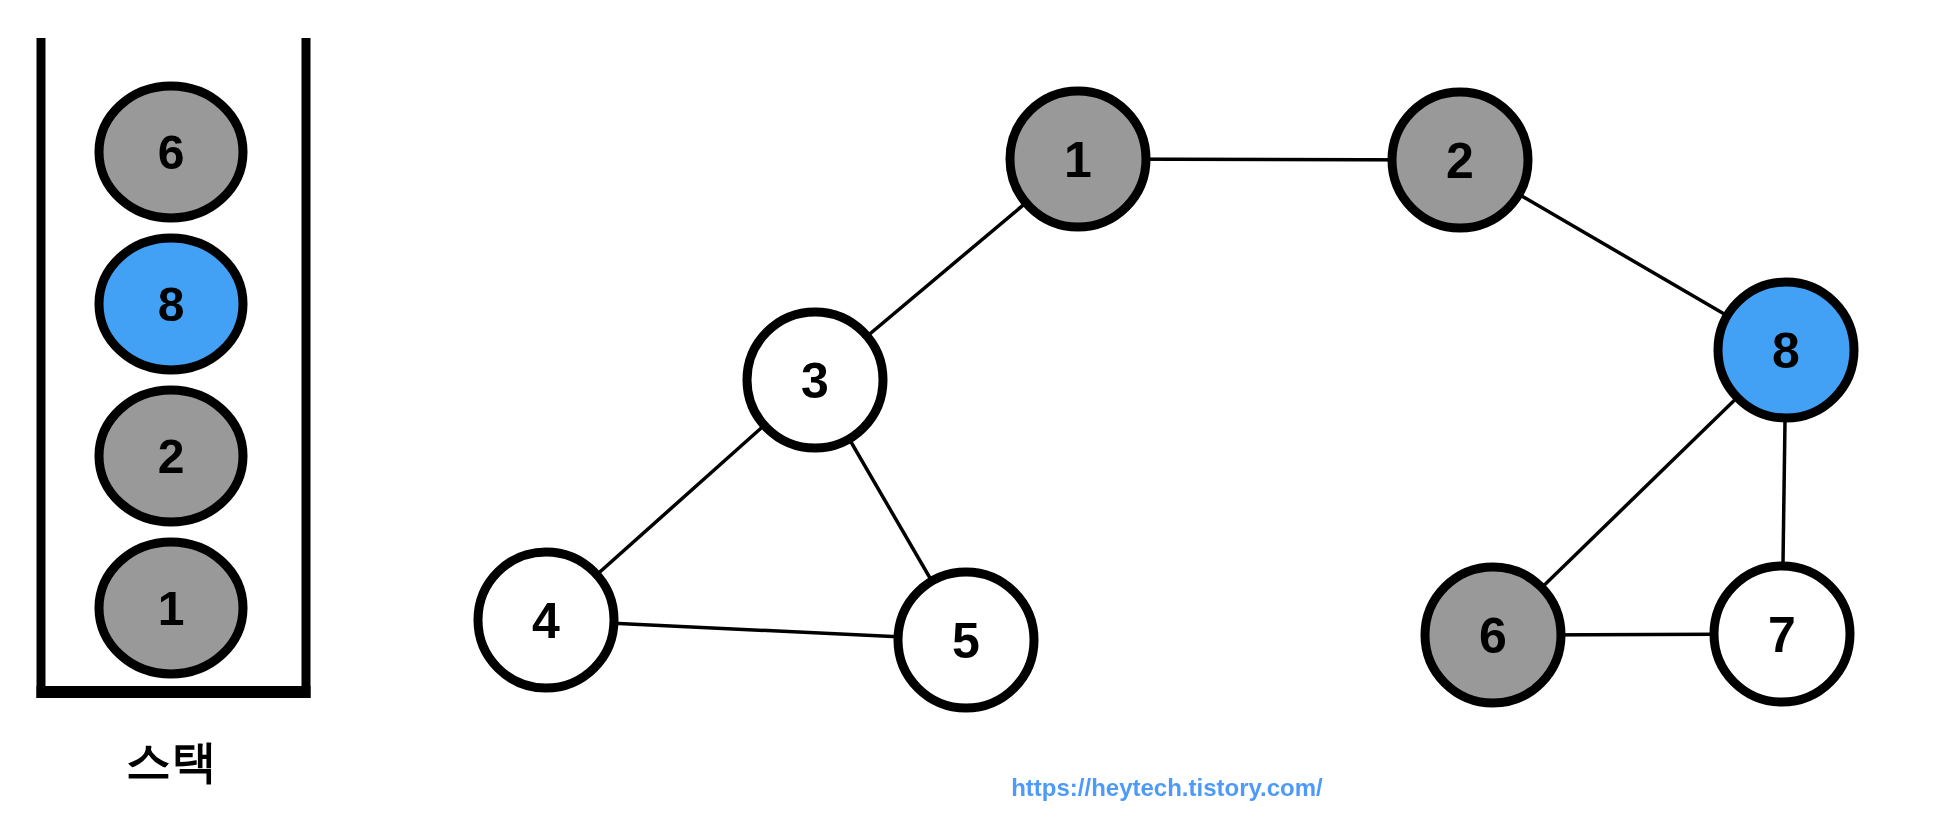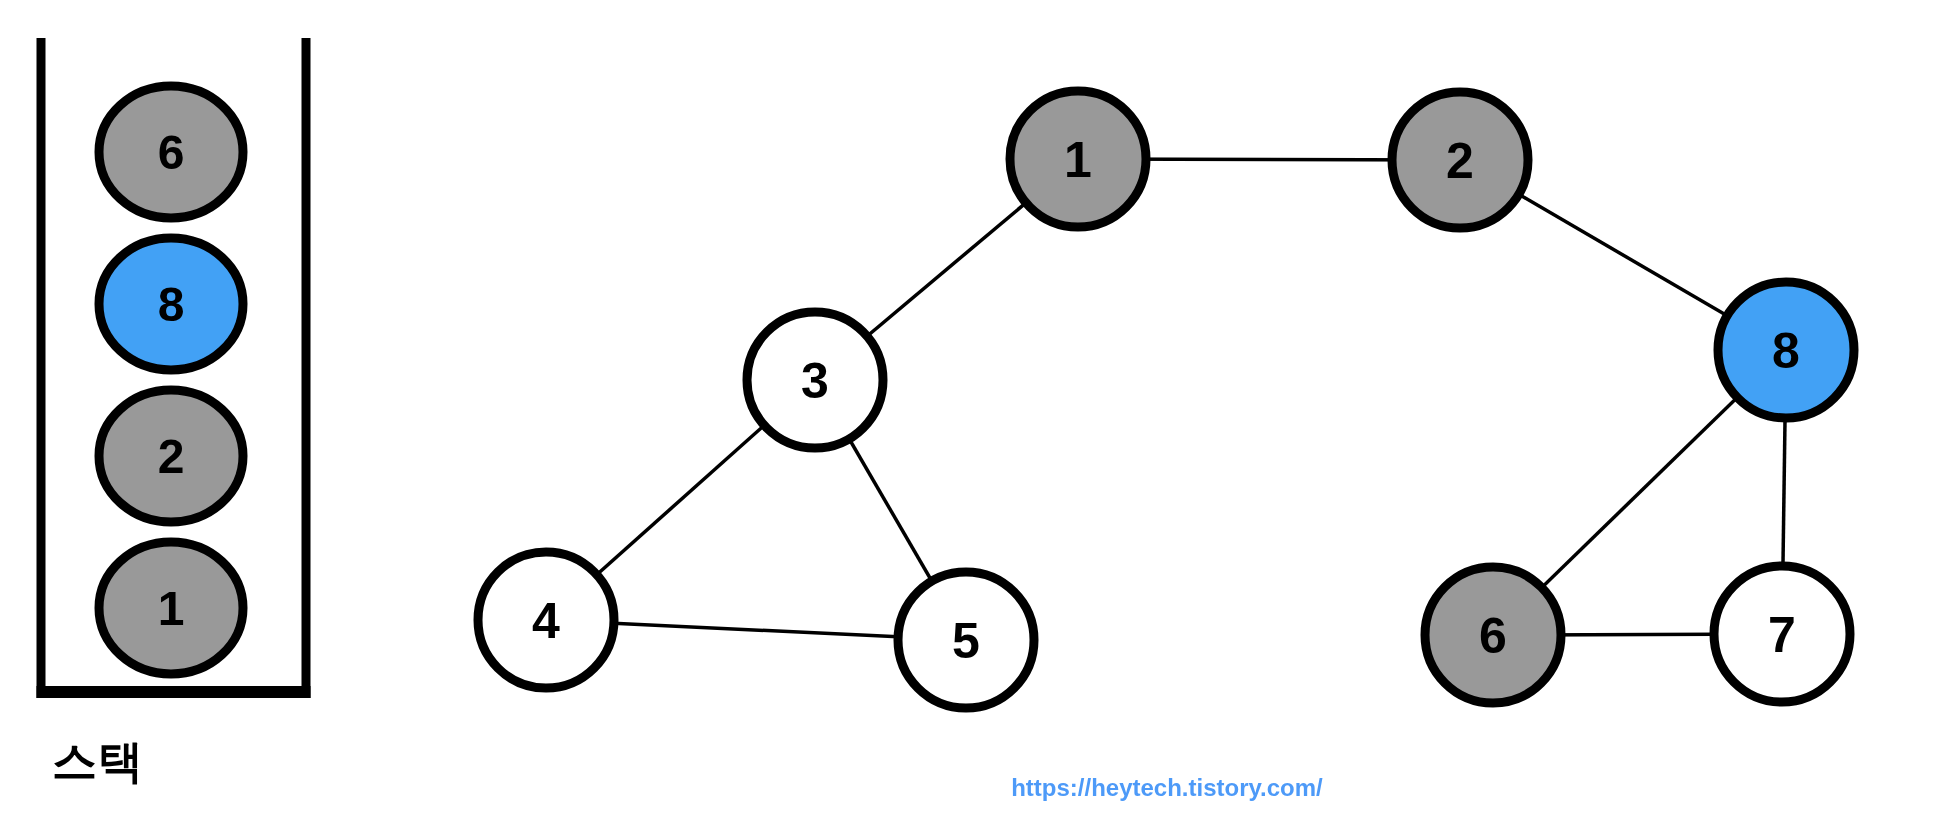--- a/index.html
+++ b/index.html
@@ -18,21 +18,21 @@
   #diagram-svg {
     position: absolute;
     left: 0;
     top: 0;
   }
   .stack-caption {
     position: absolute;
     left: 52px;
     top: 732px;
     width: 240px;
-    text-align: left;
+    text-align: center;
     font-size: 45px;
     font-weight: bold;
     color: #000000;
     letter-spacing: 1px;
   }
   .footer-url {
     position: absolute;
     left: 967px;
     top: 774px;
     width: 400px;

